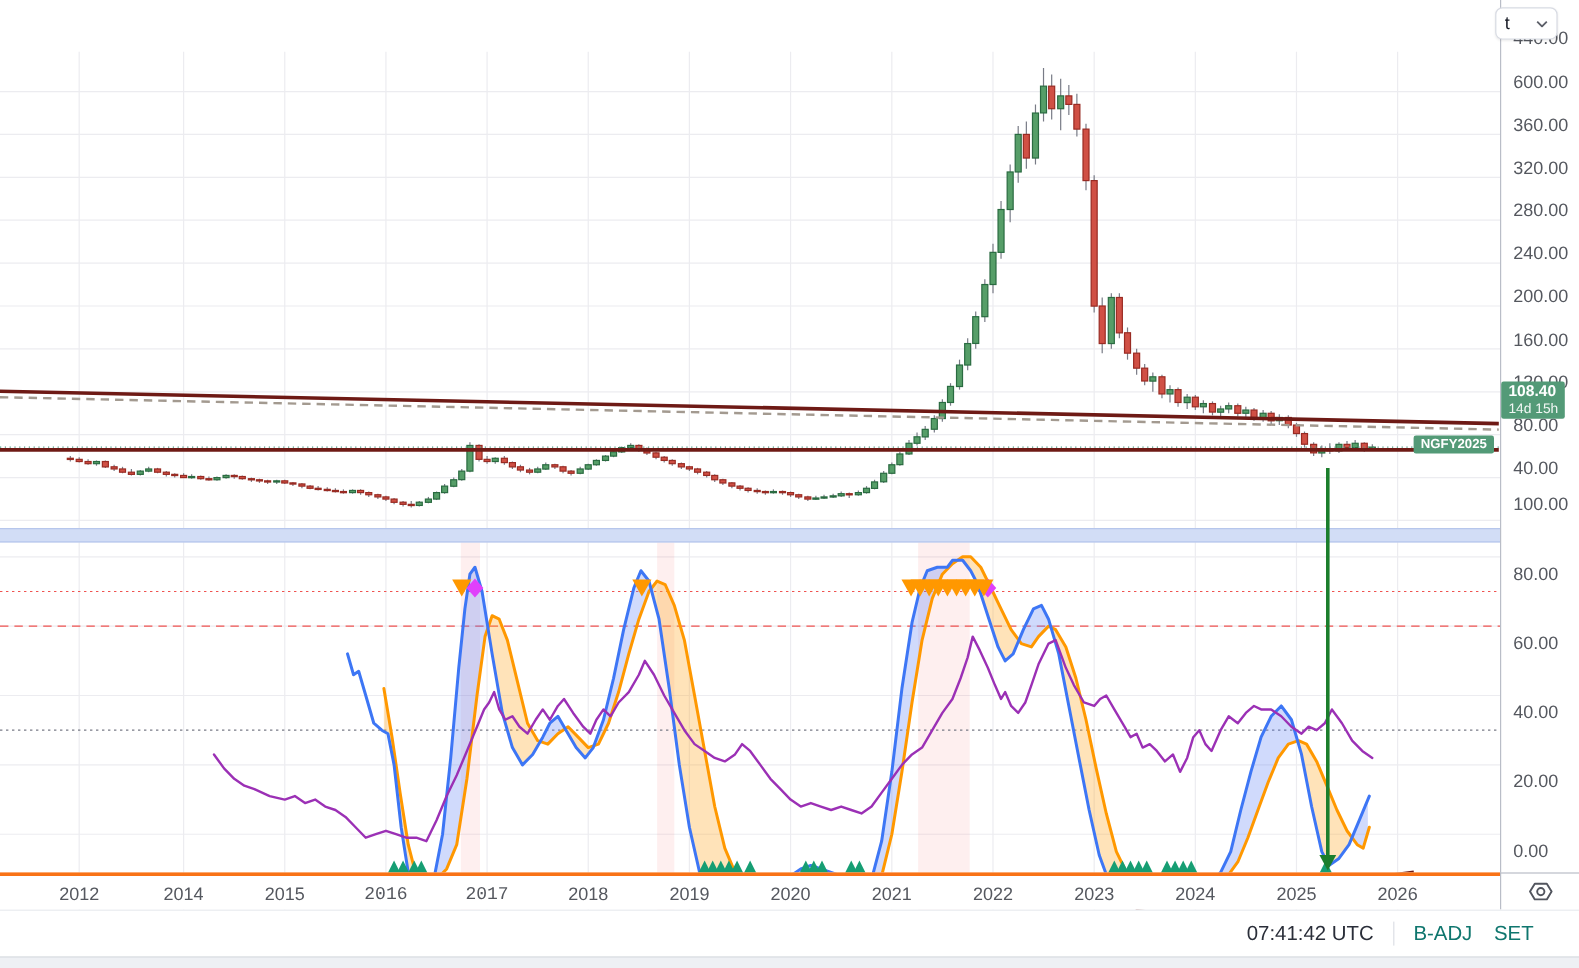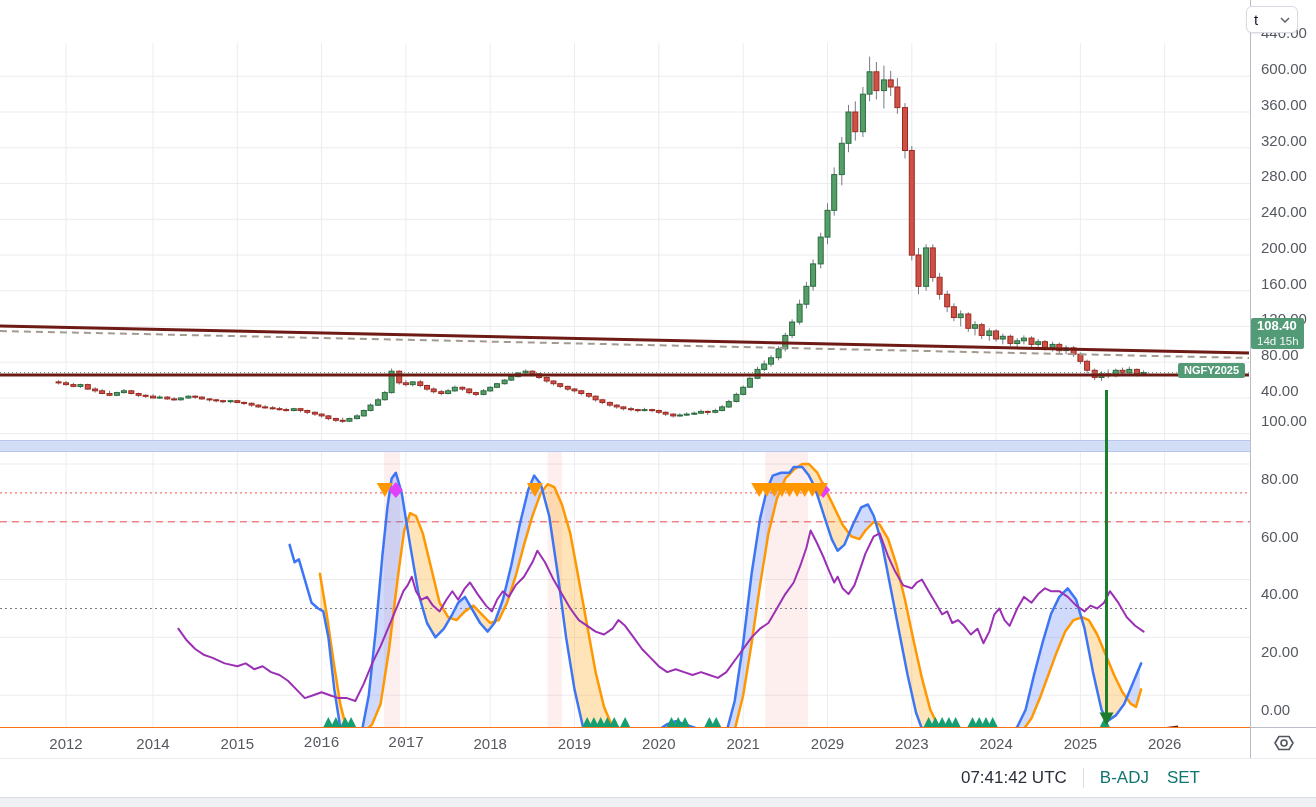--- a/index.html
+++ b/index.html
@@ -19,30 +19,30 @@
   
   #price-badge{position:absolute;left:0px;top:318px;width:53px;height:31px;border-radius:2px;
                color:#fff;z-index:20;padding-left:6px;box-sizing:border-box;}
   #price-badge .p{font-size:13px;font-weight:bold;line-height:16px;}
   #price-badge .c{font-size:11.5px;line-height:14px;color:rgba(255,255,255,.92);}
   
   #symbol-badge{position:absolute;left:1178px;top:320px;height:15px;line-height:15px;padding:0 6px;
                 border-radius:2px;color:#fff;font-size:11px;font-weight:bold;z-index:20;}
   
   #time-axis{position:absolute;left:0;top:727px;width:1250px;height:31px;background:#fff;
-             border-top:1px solid #f97316;box-sizing:border-box;}
+             border-top:3px solid #f97316;box-sizing:border-box;}
   .year-label{position:absolute;top:7px;width:44px;margin-left:-22px;text-align:center;
               font-size:15px;color:#55585f;}
   #axis-corner{position:absolute;left:1250px;top:727px;width:66px;height:31px;background:#fff;
                border-top:1px solid #b9bdc7;border-left:1px solid #b9bdc7;box-sizing:border-box;
                display:flex;align-items:center;justify-content:center;}
   
   #bottom-toolbar{position:absolute;left:0;top:758px;width:1316px;height:39px;background:#fff;
                   border-top:1px solid #e9ebef;box-sizing:border-box;display:flex;align-items:center;
-                  justify-content:flex-end;padding-right:116px;}
+                  justify-content:flex-end;padding-right:38px;}
   #clock-area{font-size:17px;color:#2a2e39;cursor:pointer;}
   .tb-divider{width:1px;height:20px;background:#dcdfe5;margin:0 16px;}
   .tb-btn{font-size:17px;color:#0f766e;background:none;border:none;padding:0;margin:0 0 0 18px;
           font-family:"Liberation Sans",sans-serif;cursor:pointer;}
   .tb-btn:first-of-type{margin-left:0;}
   #bottom-strip{position:absolute;left:0;top:797px;width:1316px;height:10px;background:#eef0f4;
                 border-top:1px solid #d9dce2;box-sizing:border-box;}
 </style>
 </head>
 <body>
@@ -527,21 +527,21 @@
   <div id="time-axis">
       <div class="year-label" style="left: 66px;">2012</div>
       <div class="year-label" style="left: 153px;">2014</div>
       <div class="year-label" style="left: 237.3px;">2015</div>
       <div class="year-label" style="left: 321.6px; font-family: Liberation Mono, monospace;">2016</div>
       <div class="year-label" style="left: 405.9px; font-family: Liberation Mono, monospace;">2017</div>
       <div class="year-label" style="left: 490.2px;">2018</div>
       <div class="year-label" style="left: 574.5px;">2019</div>
       <div class="year-label" style="left: 658.8px;">2020</div>
       <div class="year-label" style="left: 743.2px;">2021</div>
-      <div class="year-label" style="left: 827.5px;">2029</div>
+      <div class="year-label" style="left: 827.5px;">2022</div>
       <div class="year-label" style="left: 911.8px;">2023</div>
       <div class="year-label" style="left: 996.1px;">2024</div>
       <div class="year-label" style="left: 1080.4px;">2025</div>
       <div class="year-label" style="left: 1164.7px;">2026</div>
     </div>
 
   <div id="axis-corner">
     <svg width="22" height="22" viewBox="0 0 22 22">
       <polygon points="6,4.5 16,4.5 20,11 16,17.5 6,17.5 2,11" fill="none" stroke="#52555e" stroke-width="1.6" stroke-linejoin="round"></polygon>
       <circle cx="11" cy="11" r="3" fill="none" stroke="#52555e" stroke-width="1.6"></circle>

